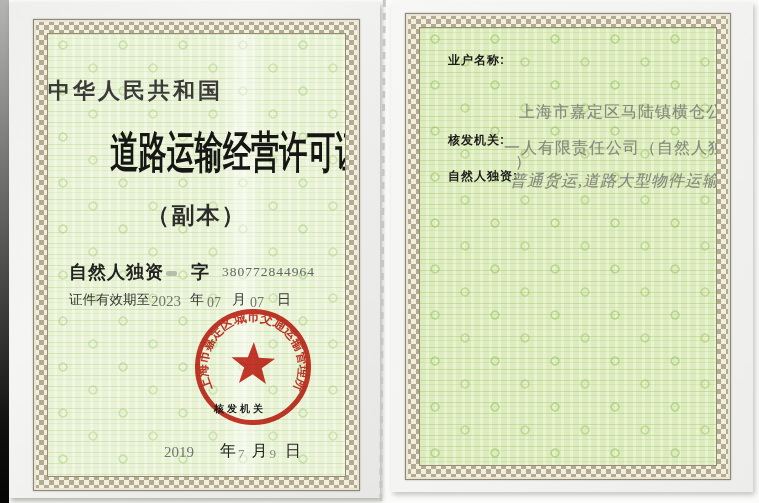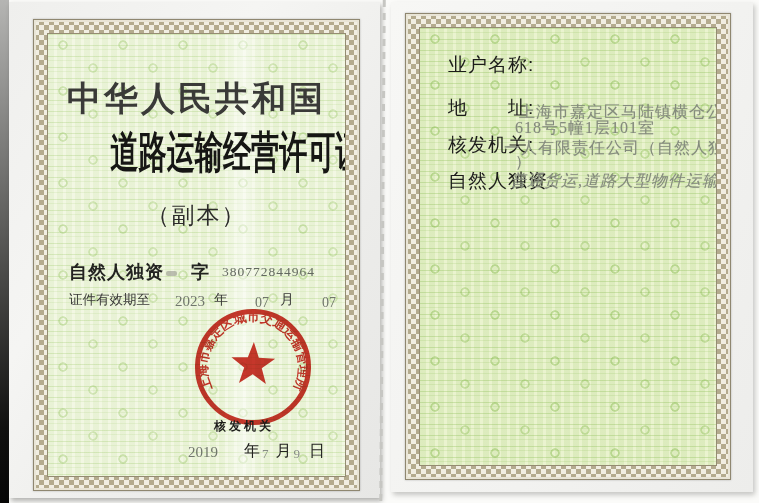--- a/index.html
+++ b/index.html
@@ -39,55 +39,55 @@
     background-color:#eaf3cf;
     background-image:
       radial-gradient(8px 8px at 15px 11px, rgba(0,0,0,0) 2.6px, rgba(134,186,78,.42) 3.2px, rgba(134,186,78,.42) 4.4px, rgba(0,0,0,0) 5px),
       radial-gradient(8px 8px at 45px 34px, rgba(0,0,0,0) 2.6px, rgba(134,186,78,.36) 3.2px, rgba(134,186,78,.36) 4.4px, rgba(0,0,0,0) 5px),
       repeating-linear-gradient(90deg, rgba(140,190,85,.14) 0 6px, rgba(0,0,0,0) 6px 9px),
       repeating-linear-gradient(180deg, rgba(140,190,85,.34) 0 1px, rgba(0,0,0,0) 1px 4px, rgba(140,190,85,.18) 4px 5px, rgba(0,0,0,0) 5px 11px);
     background-size:60px 46px,60px 46px,auto,auto;}
   .crease{position:absolute;top:0;bottom:0;width:46px;pointer-events:none;
     background:linear-gradient(90deg,rgba(255,255,255,0),rgba(255,255,255,.5),rgba(255,255,255,0));}
   
-  .country{position:absolute;left:0;right:0;top:42px;text-align:center;
-    font-size:34px;letter-spacing:3px;color:#3a3a38;font-weight:600;}
+  .country{position:absolute;left:0;right:0;top:42px;text-align:left;
+    font-size:22px;letter-spacing:3px;color:#3a3a38;font-weight:600;}
   .big-title{position:absolute;left:0;right:0;top:89px;text-align:center;white-space:nowrap;}
   .big-title span{display:inline-block;font-family:"Liberation Sans",sans-serif;font-weight:700;
     font-size:42px;letter-spacing:0px;color:#161614;transform:scale(.67,1.04);transform-origin:center top;}
   .subtitle{position:absolute;left:0;right:0;top:166px;text-align:center;
-    font-size:23px;letter-spacing:2px;color:#2c2c2a;}
+    font-size:23px;letter-spacing:2px;color:#2c2c2a;font-weight:bold;}
   .tline{position:absolute;white-space:nowrap;color:#232321;}
   .license-line{left:21px;top:226px;font-size:18px;font-weight:700;letter-spacing:1px;}
   .smudge{display:inline-block;width:11px;height:5px;background:#8e8e86;opacity:.55;
     border-radius:2px;margin:0 0 2px 2px;}
   .lic-zi{margin-left:14px;}
   .lic-no{margin-left:12px;font-weight:400;font-size:13.5px;color:#62685f;letter-spacing:1px;position:relative;top:-2px;}
   .validity-line{left:21px;top:257px;font-size:13.5px;color:#383836;}
-  .fill{color:#70766c;font-size:14px;padding-left:24px;}
+  .fill{color:#70766c;font-size:14px;}
   .v-year{margin-left:1px;position:relative;top:2px;font-size:15px;}
   .u1{margin-left:9px;font-size:14px;}
   .v-month{margin-left:3px;position:relative;top:3px;}
   .u2{margin-left:11px;font-size:14px;}
   .v-day{margin-left:4px;position:relative;top:3px;}
   .u3{margin-left:13px;font-size:14px;}
-  .issuer{left:166px;top:384px;font-family:"Liberation Sans",sans-serif;font-size:12px;
+  .issuer{left:166px;top:368px;font-family:"Liberation Sans",sans-serif;font-size:10px;
     font-weight:600;letter-spacing:3px;color:#1d1d1b;}
   .issue-date{left:116px;top:407px;font-size:16px;color:#232321;}
   .d-year{font-size:15px;position:relative;top:1px;}
   .d-u1{margin-left:26px;}
   .d-month{margin-left:2px;font-size:13px;position:relative;top:2px;color:#868c84;}
   .d-u2{margin-left:7px;}
   .d-day{margin-left:2px;font-size:13px;position:relative;top:2px;color:#868c84;}
   .d-u3{margin-left:9px;}
   .stamp{position:absolute;left:130px;top:258px;width:150px;height:150px;
     mix-blend-mode:multiply;opacity:.92;transform:rotate(2deg);}
   
-  .flabel{position:absolute;font-family:"Liberation Sans",sans-serif;font-weight:400;
-    font-size:19px;color:#1c1c1a;letter-spacing:1px;white-space:nowrap;}
+  .flabel{position:absolute;font-family:"Liberation Sans",sans-serif;font-weight:700;
+    font-size:12px;color:#1c1c1a;letter-spacing:1px;white-space:nowrap;}
   .fvalue{position:absolute;font-size:16px;color:#848b7d;letter-spacing:1px;white-space:nowrap;
     text-shadow:0 0 1px rgba(132,139,125,.45);}
 </style>
 </head>
 <body>
 
 <div class="scene">
 
   <div class="edge-left"></div>
 
@@ -132,23 +132,21 @@
   </div>
 
   <div class="spine"></div>
 
   <div class="page page-right">
     <div class="cert-frame" style="left:14px;top:11px;width:326px;height:467px;">
       <div class="cert-inner green-strong">
 
         <span class="flabel" style="left:28px;top:24px;">业户名称:</span>
 
-        <span class="flabel" style="left:28px;top:67px;">地　　址:</span>
         <span class="fvalue" style="left:99px;top:74px;">上海市嘉定区马陆镇横仓公路</span>
-        <span class="fvalue" style="left:95px;top:90px;">618号5幢1层101室</span>
 
         <span class="flabel" style="left:28px;top:104px;">核发机关:</span>
         <span class="fvalue" style="left:84px;top:110px;">一人有限责任公司（自然人独资</span>
         <span class="fvalue" style="left:95px;top:124px;">）</span>
 
         <span class="flabel" style="left:28px;top:140px;">自然人独资:</span>
         <span class="fvalue" style="left:90px;top:143px;font-style:italic;">普通货运,道路大型物件运输</span>
 
       </div>
     </div>

